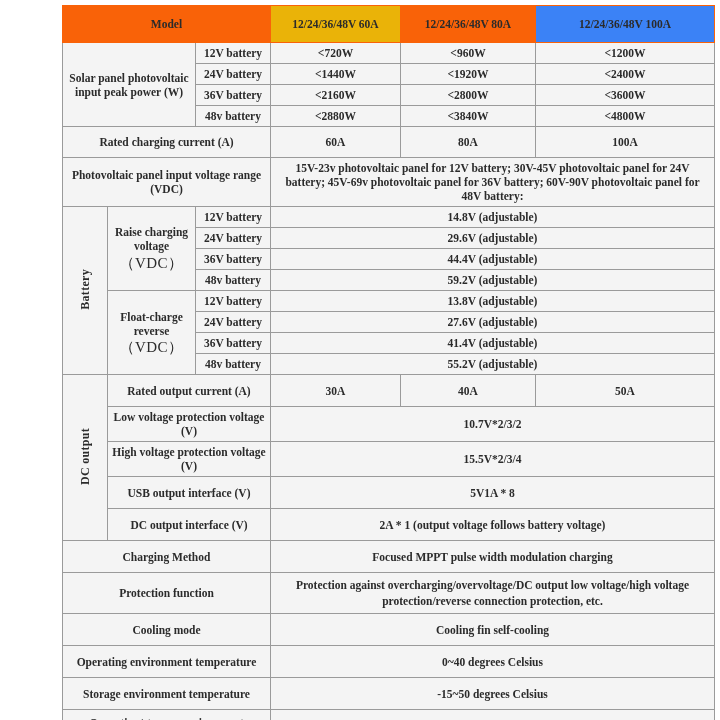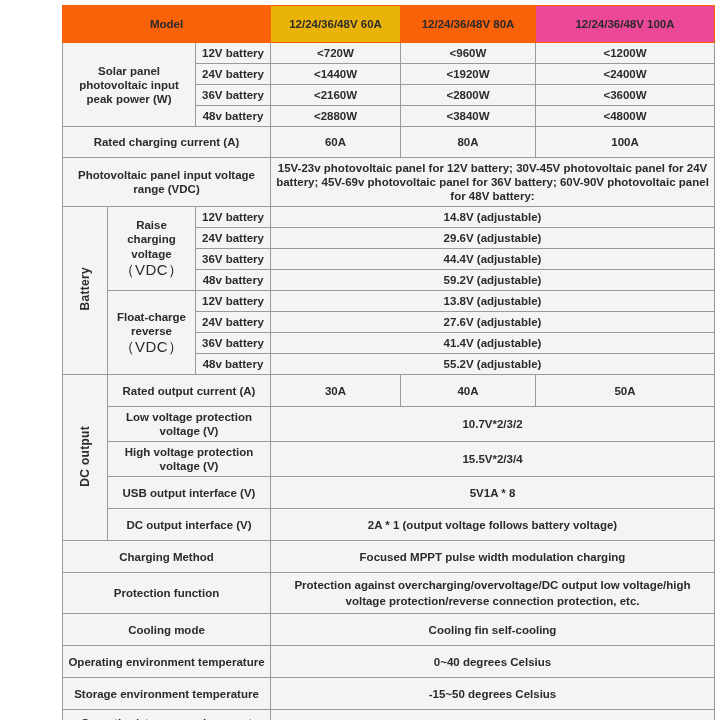--- a/index.html
+++ b/index.html
@@ -12,20 +12,21 @@
     height: 720px;
     overflow: hidden;
     font-family: "Liberation Sans", sans-serif;
     color: #2b2b2b;
   }
   #sheet {
     position: relative;
     width: 720px;
     height: 508px;
     background: #ffffff;
+    font-family: Liberation Serif, serif;
   }
   table.spec {
     position: absolute;
     left: 62px;
     top: 5px;
     width: 652px;
     border-collapse: collapse;
     table-layout: fixed;
     background: #f4f4f4;
   }
@@ -106,21 +107,21 @@
     <col style="width:130px">
     <col style="width:135px">
     <col style="width:179px">
   </colgroup>
   <tbody>
 
     <tr>
       <td class="hdr" colspan="3" style="background: rgb(249, 98, 8); border-color: rgb(249, 98, 8);">Model</td>
       <td class="hdr" style="background: #eab308; border-color: rgb(249, 98, 8);">12/24/36/48V 60A</td>
       <td class="hdr" style="background: rgb(249, 98, 8); border-color: rgb(249, 98, 8);">12/24/36/48V 80A</td>
-      <td class="hdr" style="background: #ec4899; border-color: rgb(249, 98, 8);">12/24/36/48V 100A</td>
+      <td class="hdr" style="background: #3b82f6; border-color: rgb(249, 98, 8);">12/24/36/48V 100A</td>
     </tr>
 
     <tr>
       <td class="grouplabel" colspan="2" rowspan="4">Solar panel photovoltaic input peak power (W)</td>
       <td class="battlabel">12V battery</td>
       <td class="val-big">&lt;720W</td>
       <td class="val-big">&lt;960W</td>
       <td class="val-big">&lt;1200W</td>
     </tr>
     <tr>

